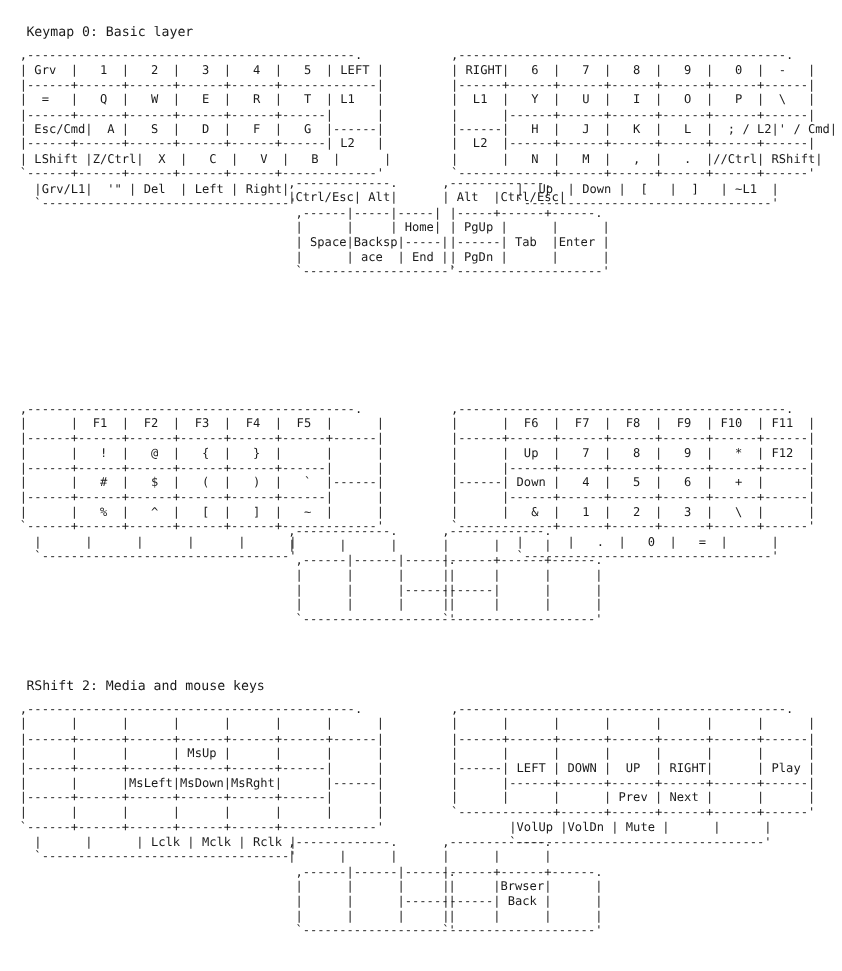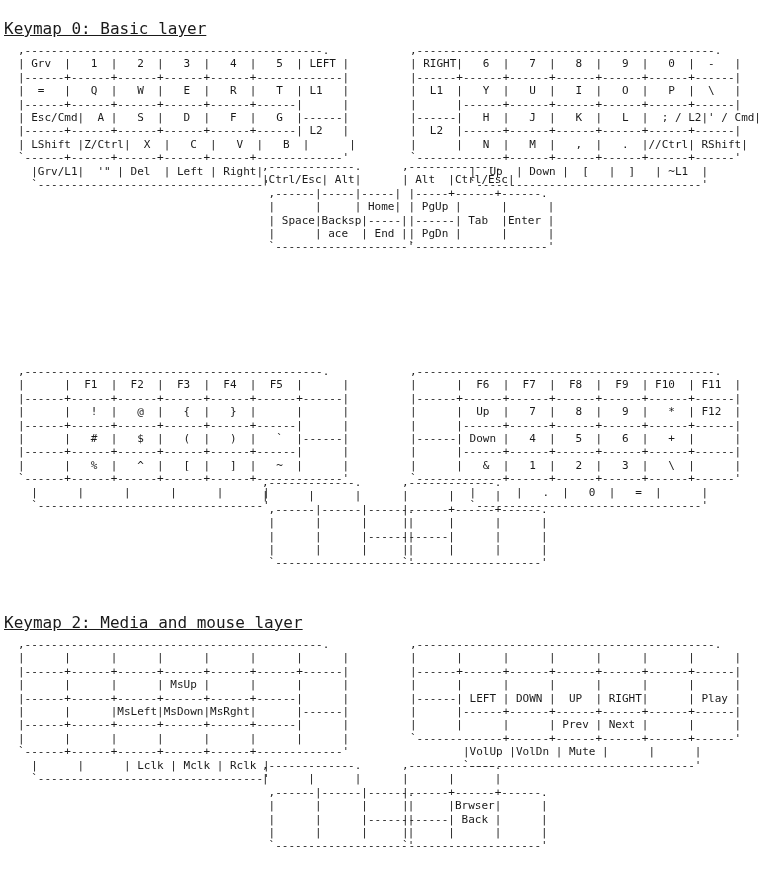--- a/index.html
+++ b/index.html
@@ -19,26 +19,25 @@
     width: 765px;
     height: 883px;
     padding: 0;
   }
   .section {
     position: absolute;
     left: 0;
     width: 765px;
   }
   .section-title {
-    font-size: 16px;
+    font-size: 12px;
     line-height: 14px;
-    margin: 0 0 6px 4px;
+    margin: 0 0 6px 24px;
     white-space: pre;
     color: #1a1a1a;
-    text-decoration: underline;
   }
   .ascii {
     position: absolute;
     font-size: 11px;
     line-height: 13.4px;
     white-space: pre;
     font-family: "DejaVu Sans Mono", "Liberation Mono", monospace;
     color: #1a1a1a;
     letter-spacing: 0px;
   }
@@ -140,21 +139,21 @@
     <div class="ascii thumb-right sec1-thumb-top">,-------------.
 |      |      |
 |------+------+------.
 |      |      |      |
 |------|      |      |
 |      |      |      |
 `--------------------'</div>
   </div>
 
   <div class="section" id="sec-2">
-    <div class="section-title">Keymap 2: Media and mouse layer</div>
+    <div class="section-title">RShift 2: Media and mouse keys</div>
     <div class="ascii blk-left sec2-body-top">,---------------------------------------------.
 |      |      |      |      |      |      |      |
 |------+------+------+------+------+------+------|
 |      |      |      | MsUp |      |      |      |
 |------+------+------+------+------+------|      |
 |      |      |MsLeft|MsDown|MsRght|      |------|
 |------+------+------+------+------+------|      |
 |      |      |      |      |      |      |      |
 `------+------+------+------+------+-------------'
   |      |      | Lclk | Mclk | Rclk |

